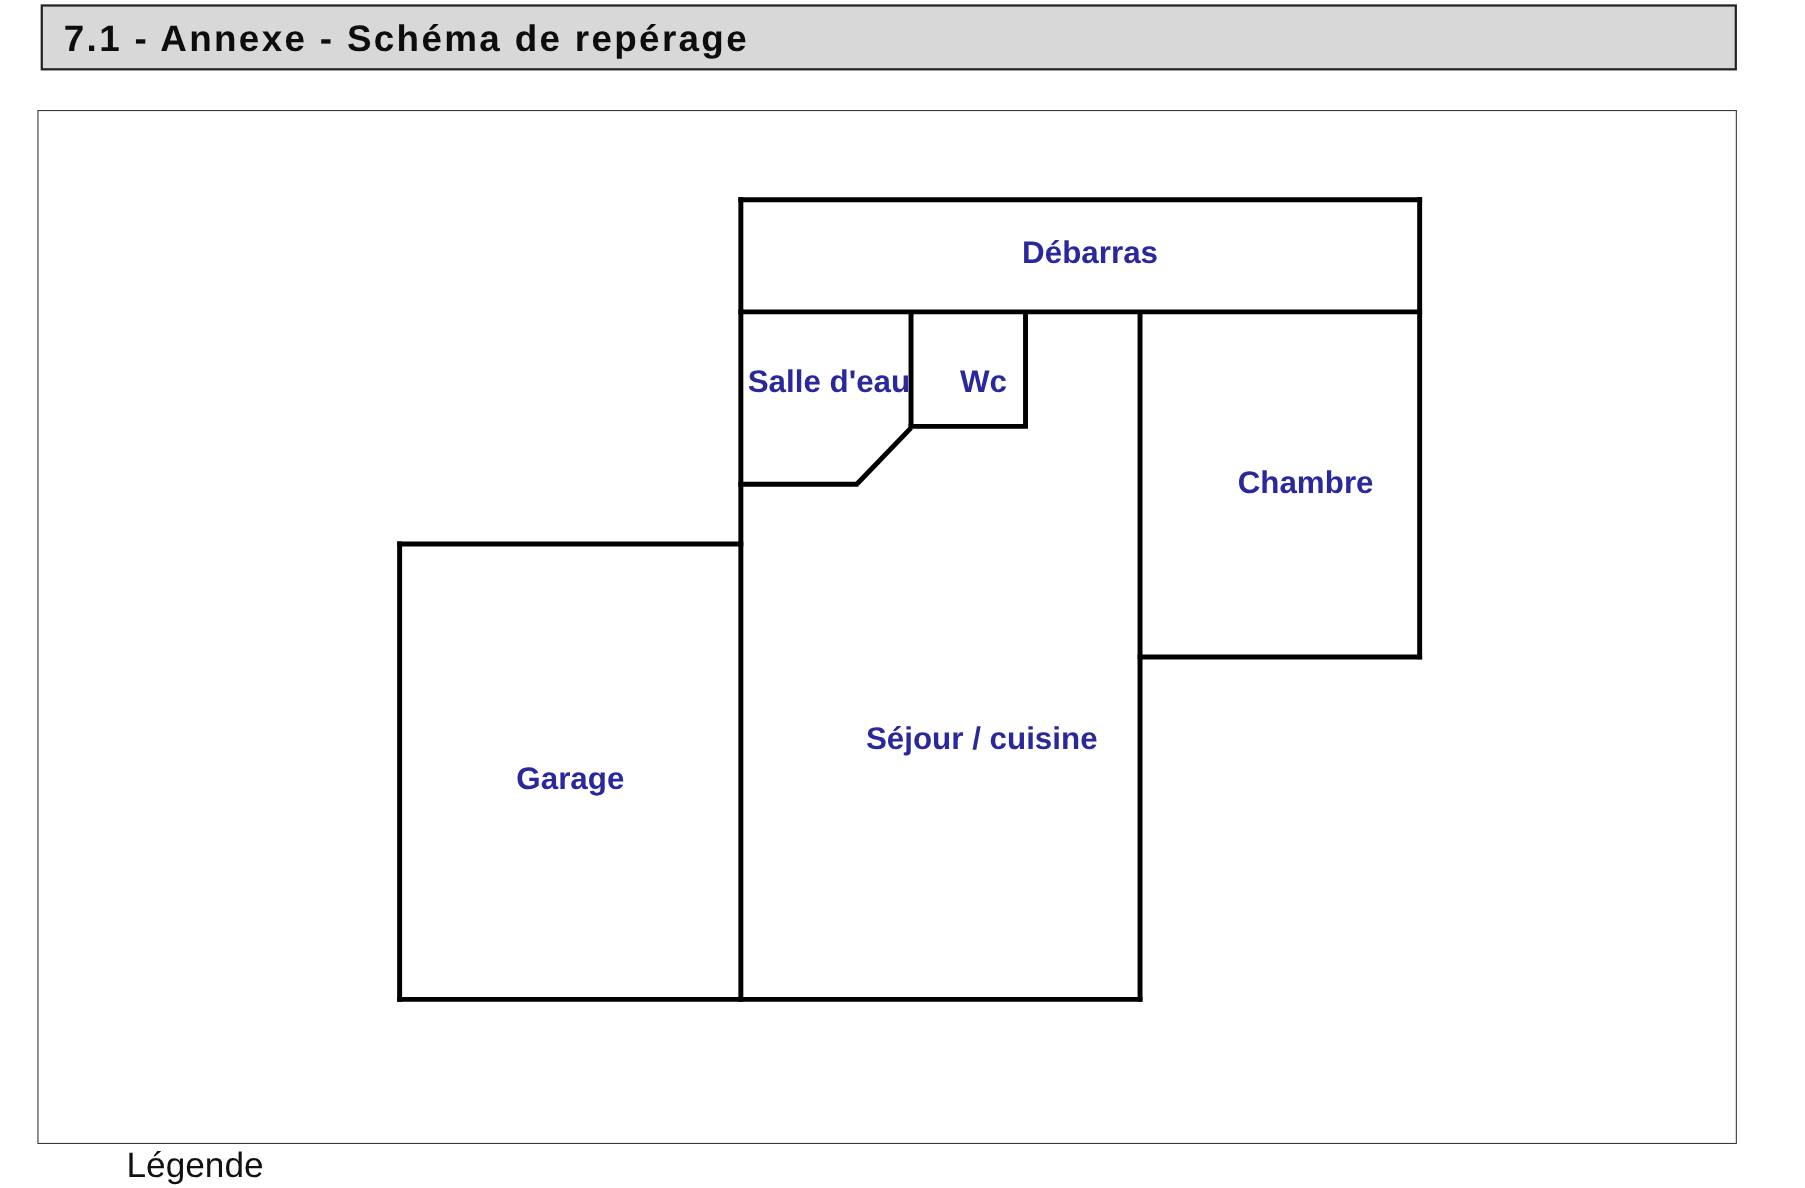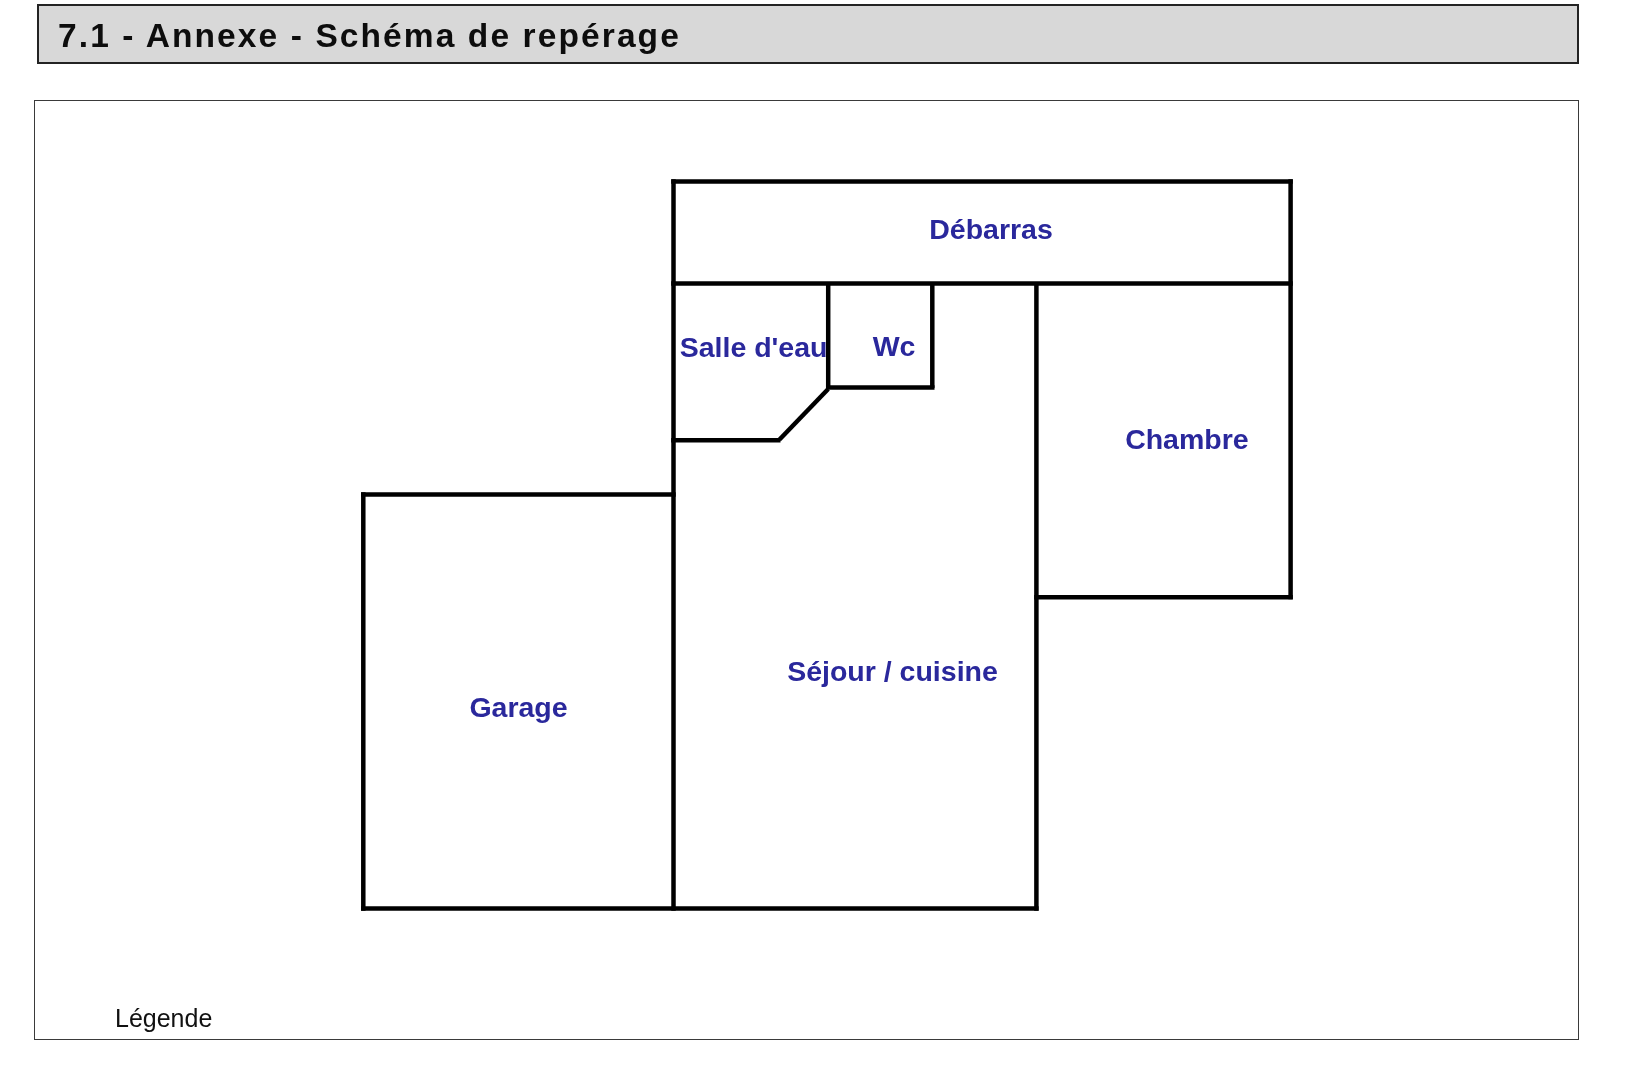--- a/index.html
+++ b/index.html
@@ -1,21 +1,21 @@
 <!DOCTYPE html>
 <html><head>
 <meta charset="utf-8">
 <style>
   html,body{margin:0;padding:0;background:#ffffff;width:1641px;height:1080px;overflow:hidden;}
   *{box-sizing:border-box;}
   .page{position:relative;width:1641px;height:1080px;font-family:"Liberation Sans",sans-serif;text-decoration:underline;}
   .hdr{position:absolute;left:37px;top:4px;width:1542px;height:60px;background:#d8d8d8;border:2px solid #232323;}
   .hdrtxt{position:absolute;left:58px;top:19px;font-size:33.5px;font-weight:bold;color:#0d0d0d;letter-spacing:2.1px;line-height:1;white-space:nowrap;}
   .bigbox{position:absolute;left:34px;top:99.5px;width:1545px;height:940px;border:1.6px solid #3a3a3a;background:#ffffff;}
-  .legende{position:absolute;left:115px;top:1006px;font-size:25px;color:#111;line-height:1;white-space:nowrap;}
+  .legende{position:absolute;left:115px;top:1043px;font-size:32px;color:#111;line-height:1;white-space:nowrap;}
   svg{position:absolute;left:0;top:0;}
   .lbl{font-family:"Liberation Sans",sans-serif;font-weight:bold;font-size:28.5px;fill:#2a289c;text-anchor:middle;}
 </style>
 </head>
 <body>
 <div class="page">
   <div class="hdr"></div>
   <div class="hdrtxt">7.1 - Annexe - Schéma de repérage</div>
   <div class="bigbox"></div>
   <div class="legende">Légende</div>

